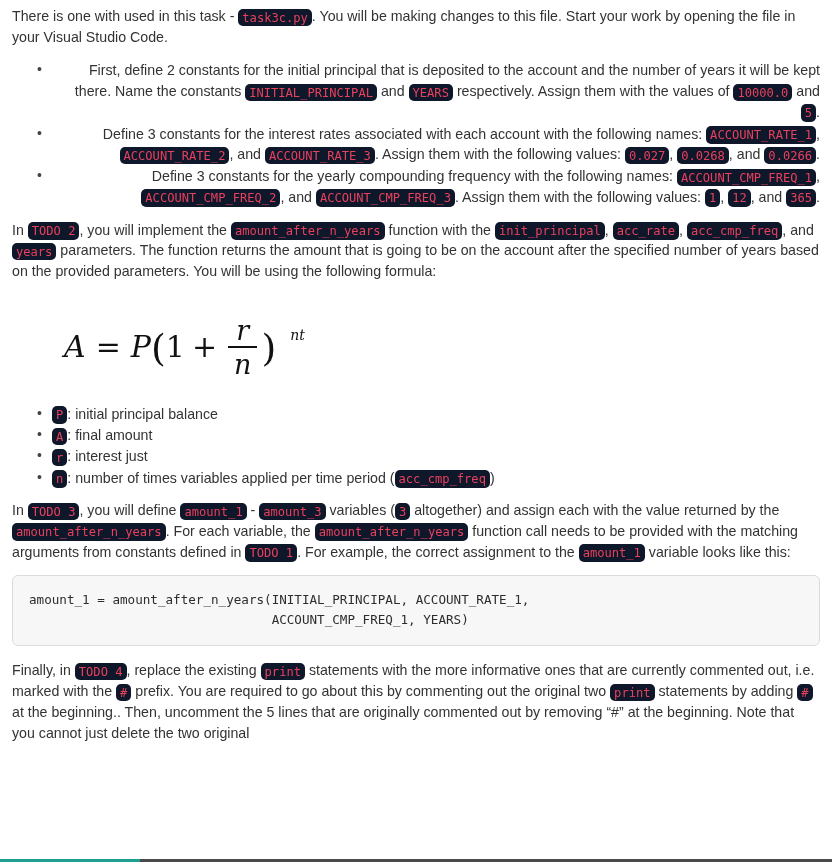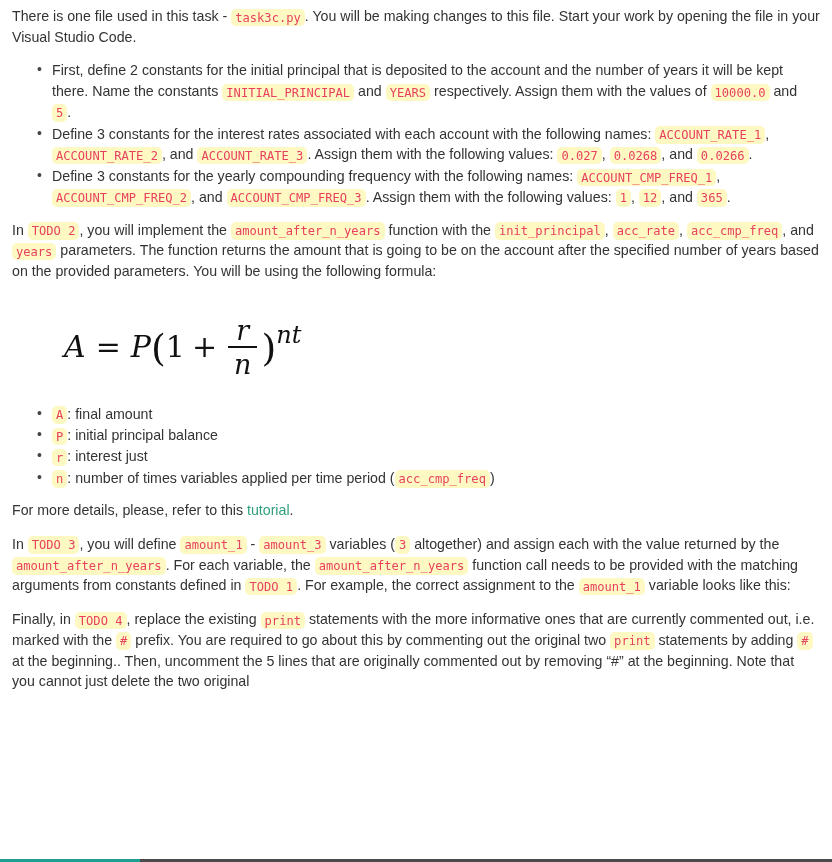--- a/index.html
+++ b/index.html
@@ -30,20 +30,21 @@
   }
   ul.bullets {
     margin: 0 0 12px 0;
     padding: 0 0 0 40px;
     list-style: none;
   }
   ul.bullets > li {
     position: relative;
     margin: 0 0 1px 0;
     padding: 0;
+    text-align: right;
   }
   ul.bullets > li::before {
     content: "\2022";
     position: absolute;
     left: -15px;
     top: -1px;
     color: #444;
     font-size: 14px;
   }
   ul.defs {
@@ -58,21 +59,21 @@
   ul.defs > li::before {
     content: "\2022";
     position: absolute;
     left: -15px;
     top: -1px;
     color: #444;
     font-size: 14px;
   }
   code.chip {
     font-family: "DejaVu Sans Mono", "Liberation Mono", monospace;
-    background: #fef9c3;
+    background: #0f172a;
     color: #e8415e;
     font-size: 12.1px;
     padding: 1.5px 4px 2px 4px;
     border-radius: 5px;
     white-space: nowrap;
   }
   a.link {
     color: #2e9e7e;
     text-decoration: none;
   }
@@ -106,25 +107,25 @@
   .frac .bar {
     width: 100%;
     height: 2px;
     background: #111;
   }
   .frac .den {
     padding: 3px 6px 0 6px;
     line-height: 1;
   }
   .sup {
-    font-size: 24px;
+    font-size: 14px;
     vertical-align: super;
     position: relative;
     top: -12px;
-    left: 0px;
+    left: 14px;
   }
   .paren-big {
     font-size: 38px;
     font-style: normal;
     line-height: 0.8;
     position: relative;
     top: 1px;
   }
   pre.codeblock {
     margin: 0 0 14px 0;
@@ -152,21 +153,21 @@
     background: #1f9e92;
     width: 140px;
   }
 </style>
 </head>
 <body>
 
 <div class="page">
 
 
-  <p class="para"><span>There is one file used in this task - </span><code class="chip">task3c.py</code><span>. You will be making changes to this file. Start your work by opening the file in your Visual Studio Code.</span></p>
+  <p class="para"><span>There is one with used in this task - </span><code class="chip">task3c.py</code><span>. You will be making changes to this file. Start your work by opening the file in your Visual Studio Code.</span></p>
 
 
   <ul class="bullets">
     <li><span>First, define 2 constants for the initial principal that is deposited to the account and the number of years it will be kept there. Name the constants </span><code class="chip">INITIAL_PRINCIPAL</code><span> and </span><code class="chip">YEARS</code><span> respectively. Assign them with the values of </span><code class="chip">10000.0</code><span> and </span><code class="chip">5</code><span>.</span></li>
 
     <li><span>Define 3 constants for the interest rates associated with each account with the following names: </span><code class="chip">ACCOUNT_RATE_1</code><span>, </span><code class="chip">ACCOUNT_RATE_2</code><span>, and </span><code class="chip">ACCOUNT_RATE_3</code><span>. Assign them with the following values: </span><code class="chip">0.027</code><span>, </span><code class="chip">0.0268</code><span>, and </span><code class="chip">0.0266</code><span>.</span></li>
 
     <li><span>Define 3 constants for the yearly compounding frequency with the following names: </span><code class="chip">ACCOUNT_CMP_FREQ_1</code><span>, </span><code class="chip">ACCOUNT_CMP_FREQ_2</code><span>, and </span><code class="chip">ACCOUNT_CMP_FREQ_3</code><span>. Assign them with the following values: </span><code class="chip">1</code><span>, </span><code class="chip">12</code><span>, and </span><code class="chip">365</code><span>.</span></li>
   </ul>
 
@@ -184,30 +185,31 @@
         <span class="num">r</span>
         <span class="bar"></span>
         <span class="den">n</span>
       </span>
       <span class="paren-big">)</span>
       <span class="sup">nt</span>
     </div>
   </div>
 
   <ul class="defs">
+    <li><code class="chip">P</code><span>: initial principal balance</span></li>
     <li><code class="chip">A</code><span>: final amount</span></li>
-    <li><code class="chip">P</code><span>: initial principal balance</span></li>
     <li><code class="chip">r</code><span>: interest just</span></li>
     <li><code class="chip">n</code><span>: number of times variables applied per time period (</span><code class="chip">acc_cmp_freq</code><span>)</span></li>
   </ul>
 
-  <p class="para"><span>For more details, please, refer to this </span><a class="link" href="#">tutorial</a><span>.</span></p>
 
   <p class="para"><span>In </span><code class="chip">TODO 3</code><span>, you will define </span><code class="chip">amount_1</code><span> - </span><code class="chip">amount_3</code><span> variables (</span><code class="chip">3</code><span> altogether) and assign each with the value returned by the </span><code class="chip">amount_after_n_years</code><span>. For each variable, the </span><code class="chip">amount_after_n_years</code><span> function call needs to be provided with the matching arguments from constants defined in </span><code class="chip">TODO 1</code><span>. For example, the correct assignment to the </span><code class="chip">amount_1</code><span> variable looks like this:</span></p>
 
+  <pre class="codeblock">amount_1 = amount_after_n_years(INITIAL_PRINCIPAL, ACCOUNT_RATE_1,
+                                ACCOUNT_CMP_FREQ_1, YEARS)</pre>
 
   <p class="tight"><span>Finally, in </span><code class="chip">TODO 4</code><span>, replace the existing </span><code class="chip">print</code><span> statements with the more informative ones that are currently commented out, i.e. marked with the </span><code class="chip">#</code><span> prefix. You are required to go about this by commenting out the original two </span><code class="chip">print</code><span> statements by adding </span><code class="chip">#</code><span> at the beginning.. Then, uncomment the 5 lines that are originally commented out by removing “#” at the beginning. Note that you cannot just delete the two original </span></p>
 
 </div>
 
 <div class="bottom-rule">
   <div class="seg"></div>
 </div>
 
 </body></html>

